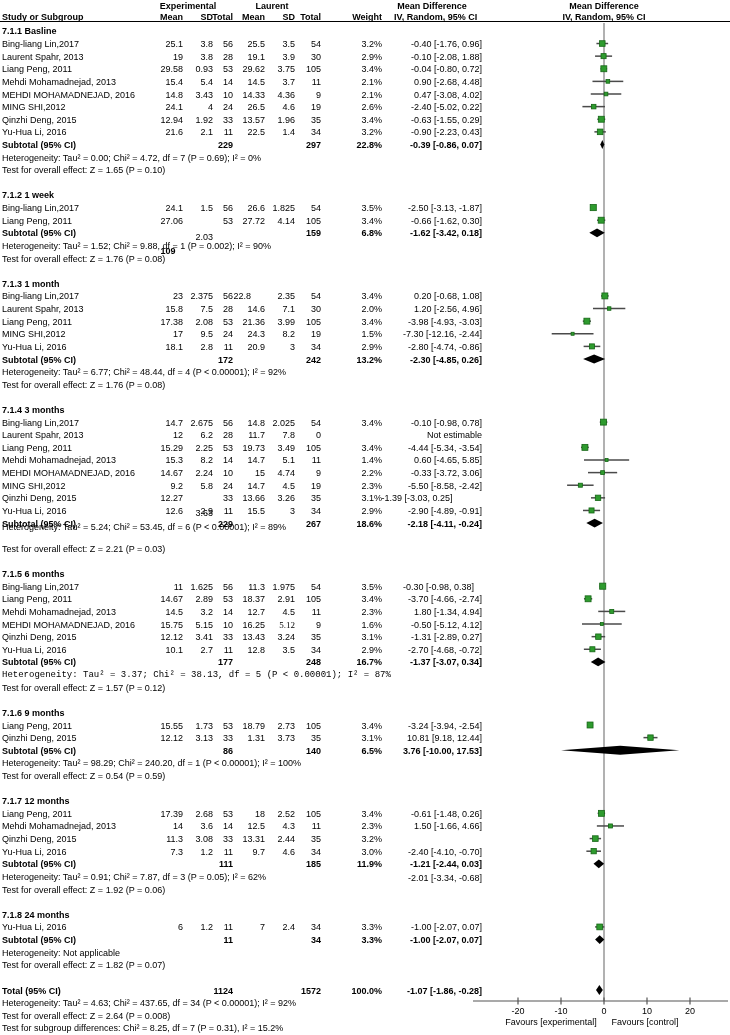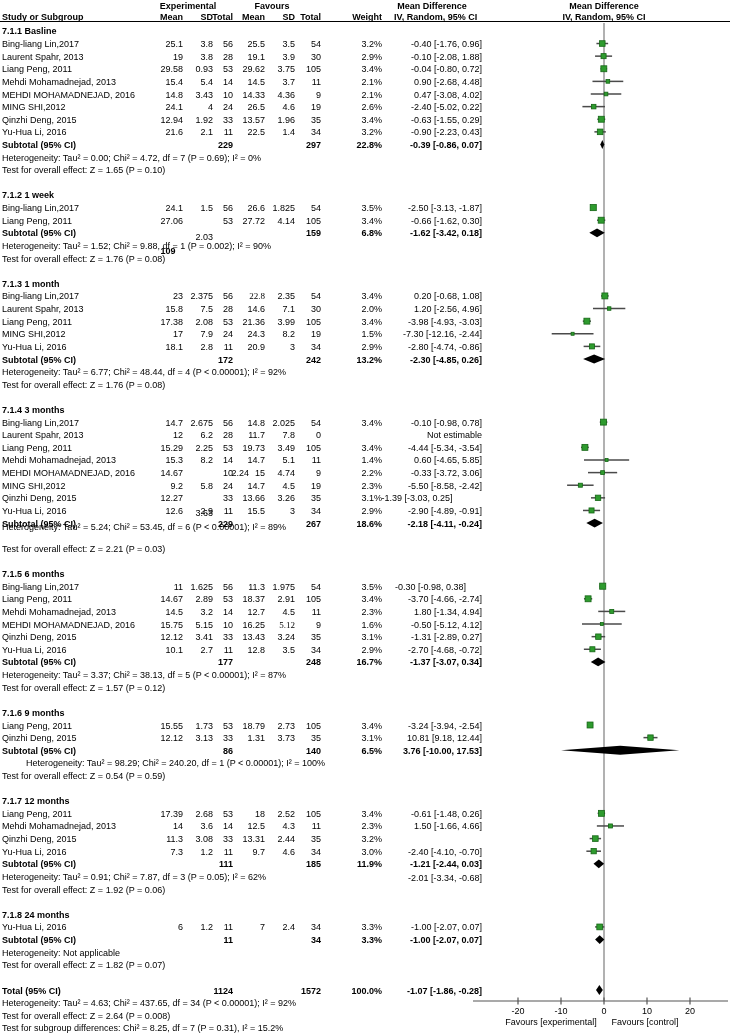--- a/index.html
+++ b/index.html
@@ -14,21 +14,21 @@
   .cc{position:absolute;white-space:nowrap;line-height:10px;width:180px;text-align:center;}
   #header-rule{position:absolute;left:0;top:21px;width:730px;height:1px;background:#000;}
   #plot-svg{position:absolute;left:0;top:0;pointer-events:none;}
 </style>
 </head>
 <body>
 
 <div id="figure">
 
   <div class="cc b" style="left:98px;top:1px;">Experimental</div>
-  <div class="cc b" style="left:182px;top:1px;">Favours</div>
+  <div class="cc b" style="left:182px;top:1px;">Laurent</div>
   <div class="cc b" style="left:342px;top:1px;">Mean Difference</div>
   <div class="cc b" style="left:514px;top:1px;">Mean Difference</div>
 
   <div class="cell b" style="left:2px;top:12px;">Study or Subgroup</div>
   <div class="cr b" style="left:53px;top:12px;">Mean</div>
   <div class="cr b" style="left:83px;top:12px;">SD</div>
   <div class="cr b" style="left:103px;top:12px;">Total</div>
   <div class="cr b" style="left:135px;top:12px;">Mean</div>
   <div class="cr b" style="left:165px;top:12px;">SD</div>
   <div class="cr b" style="left:191px;top:12px;">Total</div>
@@ -233,21 +233,21 @@
     <div class="cr b" style="left: 191px; top: 228.32px;">159</div>
     <div class="cr b" style="left: 252px; top: 228.32px;">6.8%</div>
     <div class="cr b" style="left: 352px; top: 228.32px;">-1.62 [-3.42, 0.18]</div>
     <div class="cell" style="left: 2px; top: 240.94px;">Heterogeneity: Tau² = 1.52; Chi² = 9.88, df = 1 (P = 0.002); I² = 90%</div>
     <div class="cell" style="left: 2px; top: 253.56px;">Test for overall effect: Z = 1.76 (P = 0.08)</div>
     <div class="cell b" style="left: 2px; top: 278.8px;">7.1.3 1 month</div>
     <div class="cell" style="left: 2px; top: 291.42px;">Bing-liang Lin,2017</div>
     <div class="cr" style="left: 53px; top: 291.42px;">23</div>
     <div class="cr" style="left: 83px; top: 291.42px;">2.375</div>
     <div class="cr" style="left: 103px; top: 291.42px;">56</div>
-    <div class="cr" style="left: 135px; top: 291.42px; font-family: Liberation Serif, serif;">22.8</div>
+    <div class="cr" style="left: 121px; top: 291.42px;">22.8</div>
     <div class="cr" style="left: 165px; top: 291.42px;">2.35</div>
     <div class="cr" style="left: 191px; top: 291.42px;">54</div>
     <div class="cr" style="left: 252px; top: 291.42px;">3.4%</div>
     <div class="cr" style="left: 352px; top: 291.42px;">0.20 [-0.68, 1.08]</div>
     <div class="cell" style="left: 2px; top: 304.04px;">Laurent Spahr, 2013</div>
     <div class="cr" style="left: 53px; top: 304.04px;">15.8</div>
     <div class="cr" style="left: 83px; top: 304.04px;">7.5</div>
     <div class="cr" style="left: 103px; top: 304.04px;">28</div>
     <div class="cr" style="left: 135px; top: 304.04px;">14.6</div>
     <div class="cr" style="left: 165px; top: 304.04px;">7.1</div>
@@ -258,21 +258,21 @@
     <div class="cr" style="left: 53px; top: 316.66px;">17.38</div>
     <div class="cr" style="left: 83px; top: 316.66px;">2.08</div>
     <div class="cr" style="left: 103px; top: 316.66px;">53</div>
     <div class="cr" style="left: 135px; top: 316.66px;">21.36</div>
     <div class="cr" style="left: 165px; top: 316.66px;">3.99</div>
     <div class="cr" style="left: 191px; top: 316.66px;">105</div>
     <div class="cr" style="left: 252px; top: 316.66px;">3.4%</div>
     <div class="cr" style="left: 352px; top: 316.66px;">-3.98 [-4.93, -3.03]</div>
     <div class="cell" style="left: 2px; top: 329.28px;">MING SHI,2012</div>
     <div class="cr" style="left: 53px; top: 329.28px;">17</div>
-    <div class="cr" style="left: 83px; top: 329.28px;">7.9</div>
+    <div class="cr" style="left: 83px; top: 329.28px;">9.5</div>
     <div class="cr" style="left: 103px; top: 329.28px;">24</div>
     <div class="cr" style="left: 135px; top: 329.28px;">24.3</div>
     <div class="cr" style="left: 165px; top: 329.28px;">8.2</div>
     <div class="cr" style="left: 191px; top: 329.28px;">19</div>
     <div class="cr" style="left: 252px; top: 329.28px;">1.5%</div>
     <div class="cr" style="left: 352px; top: 329.28px;">-7.30 [-12.16, -2.44]</div>
     <div class="cell" style="left: 2px; top: 341.9px;">Yu-Hua Li, 2016</div>
     <div class="cr" style="left: 53px; top: 341.9px;">18.1</div>
     <div class="cr" style="left: 83px; top: 341.9px;">2.8</div>
     <div class="cr" style="left: 103px; top: 341.9px;">11</div>
@@ -319,21 +319,21 @@
     <div class="cr" style="left: 53px; top: 455.48px;">15.3</div>
     <div class="cr" style="left: 83px; top: 455.48px;">8.2</div>
     <div class="cr" style="left: 103px; top: 455.48px;">14</div>
     <div class="cr" style="left: 135px; top: 455.48px;">14.7</div>
     <div class="cr" style="left: 165px; top: 455.48px;">5.1</div>
     <div class="cr" style="left: 191px; top: 455.48px;">11</div>
     <div class="cr" style="left: 252px; top: 455.48px;">1.4%</div>
     <div class="cr" style="left: 352px; top: 455.48px;">0.60 [-4.65, 5.85]</div>
     <div class="cell" style="left: 2px; top: 468.1px;">MEHDI MOHAMADNEJAD, 2016</div>
     <div class="cr" style="left: 53px; top: 468.1px;">14.67</div>
-    <div class="cr" style="left: 83px; top: 468.1px; margin-left: 36px;">2.24</div>
+    <div class="cr" style="left: 83px; top: 468.1px;">2.24</div>
     <div class="cr" style="left: 103px; top: 468.1px;">10</div>
     <div class="cr" style="left: 135px; top: 468.1px;">15</div>
     <div class="cr" style="left: 165px; top: 468.1px;">4.74</div>
     <div class="cr" style="left: 191px; top: 468.1px;">9</div>
     <div class="cr" style="left: 252px; top: 468.1px;">2.2%</div>
     <div class="cr" style="left: 352px; top: 468.1px;">-0.33 [-3.72, 3.06]</div>
     <div class="cell" style="left: 2px; top: 480.72px;">MING SHI,2012</div>
     <div class="cr" style="left: 53px; top: 480.72px;">9.2</div>
     <div class="cr" style="left: 83px; top: 480.72px;">5.8</div>
     <div class="cr" style="left: 103px; top: 480.72px;">24</div>
@@ -369,21 +369,21 @@
     <div class="cell" style="left: 2px; top: 543.82px;">Test for overall effect: Z = 2.21 (P = 0.03)</div>
     <div class="cell b" style="left: 2px; top: 569.06px;">7.1.5 6 months</div>
     <div class="cell" style="left: 2px; top: 581.68px;">Bing-liang Lin,2017</div>
     <div class="cr" style="left: 53px; top: 581.68px;">11</div>
     <div class="cr" style="left: 83px; top: 581.68px;">1.625</div>
     <div class="cr" style="left: 103px; top: 581.68px;">56</div>
     <div class="cr" style="left: 135px; top: 581.68px;">11.3</div>
     <div class="cr" style="left: 165px; top: 581.68px;">1.975</div>
     <div class="cr" style="left: 191px; top: 581.68px;">54</div>
     <div class="cr" style="left: 252px; top: 581.68px;">3.5%</div>
-    <div class="cr" style="left: 336px; top: 581.68px;">-0.30 [-0.98, 0.38]</div>
+    <div class="cr" style="left: 344px; top: 581.68px;">-0.30 [-0.98, 0.38]</div>
     <div class="cell" style="left: 2px; top: 594.3px;">Liang Peng, 2011</div>
     <div class="cr" style="left: 53px; top: 594.3px;">14.67</div>
     <div class="cr" style="left: 83px; top: 594.3px;">2.89</div>
     <div class="cr" style="left: 103px; top: 594.3px;">53</div>
     <div class="cr" style="left: 135px; top: 594.3px;">18.37</div>
     <div class="cr" style="left: 165px; top: 594.3px;">2.91</div>
     <div class="cr" style="left: 191px; top: 594.3px;">105</div>
     <div class="cr" style="left: 252px; top: 594.3px;">3.4%</div>
     <div class="cr" style="left: 352px; top: 594.3px;">-3.70 [-4.66, -2.74]</div>
     <div class="cell" style="left: 2px; top: 606.92px;">Mehdi Mohamadnejad, 2013</div>
@@ -420,21 +420,21 @@
     <div class="cr" style="left: 135px; top: 644.78px;">12.8</div>
     <div class="cr" style="left: 165px; top: 644.78px;">3.5</div>
     <div class="cr" style="left: 191px; top: 644.78px;">34</div>
     <div class="cr" style="left: 252px; top: 644.78px;">2.9%</div>
     <div class="cr" style="left: 352px; top: 644.78px;">-2.70 [-4.68, -0.72]</div>
     <div class="cell b" style="left: 2px; top: 657.4px;">Subtotal (95% CI)</div>
     <div class="cr b" style="left: 103px; top: 657.4px;">177</div>
     <div class="cr b" style="left: 191px; top: 657.4px;">248</div>
     <div class="cr b" style="left: 252px; top: 657.4px;">16.7%</div>
     <div class="cr b" style="left: 352px; top: 657.4px;">-1.37 [-3.07, 0.34]</div>
-    <div class="cell" style="left: 2px; top: 670.02px;">Heterogeneity: Tau² = 3.37; Chi² = 38.13, df = 5 (P &lt; 0.00001); I² = 87%</div>
+    <div class="cell" style="left: 2px; top: 670.02px; font-family: Liberation Mono, monospace;">Heterogeneity: Tau² = 3.37; Chi² = 38.13, df = 5 (P &lt; 0.00001); I² = 87%</div>
     <div class="cell" style="left: 2px; top: 682.64px;">Test for overall effect: Z = 1.57 (P = 0.12)</div>
     <div class="cell b" style="left: 2px; top: 707.88px;">7.1.6 9 months</div>
     <div class="cell" style="left: 2px; top: 720.5px;">Liang Peng, 2011</div>
     <div class="cr" style="left: 53px; top: 720.5px;">15.55</div>
     <div class="cr" style="left: 83px; top: 720.5px;">1.73</div>
     <div class="cr" style="left: 103px; top: 720.5px;">53</div>
     <div class="cr" style="left: 135px; top: 720.5px;">18.79</div>
     <div class="cr" style="left: 165px; top: 720.5px;">2.73</div>
     <div class="cr" style="left: 191px; top: 720.5px;">105</div>
     <div class="cr" style="left: 252px; top: 720.5px;">3.4%</div>
@@ -446,21 +446,21 @@
     <div class="cr" style="left: 135px; top: 733.12px;">1.31</div>
     <div class="cr" style="left: 165px; top: 733.12px;">3.73</div>
     <div class="cr" style="left: 191px; top: 733.12px;">35</div>
     <div class="cr" style="left: 252px; top: 733.12px;">3.1%</div>
     <div class="cr" style="left: 352px; top: 733.12px;">10.81 [9.18, 12.44]</div>
     <div class="cell b" style="left: 2px; top: 745.74px;">Subtotal (95% CI)</div>
     <div class="cr b" style="left: 103px; top: 745.74px;">86</div>
     <div class="cr b" style="left: 191px; top: 745.74px;">140</div>
     <div class="cr b" style="left: 252px; top: 745.74px;">6.5%</div>
     <div class="cr b" style="left: 352px; top: 745.74px;">3.76 [-10.00, 17.53]</div>
-    <div class="cell" style="left: 2px; top: 758.36px; margin-left: 24px;">Heterogeneity: Tau² = 98.29; Chi² = 240.20, df = 1 (P &lt; 0.00001); I² = 100%</div>
+    <div class="cell" style="left: 2px; top: 758.36px;">Heterogeneity: Tau² = 98.29; Chi² = 240.20, df = 1 (P &lt; 0.00001); I² = 100%</div>
     <div class="cell" style="left: 2px; top: 770.98px;">Test for overall effect: Z = 0.54 (P = 0.59)</div>
     <div class="cell b" style="left: 2px; top: 796.22px;">7.1.7 12 months</div>
     <div class="cell" style="left: 2px; top: 808.84px;">Liang Peng, 2011</div>
     <div class="cr" style="left: 53px; top: 808.84px;">17.39</div>
     <div class="cr" style="left: 83px; top: 808.84px;">2.68</div>
     <div class="cr" style="left: 103px; top: 808.84px;">53</div>
     <div class="cr" style="left: 135px; top: 808.84px;">18</div>
     <div class="cr" style="left: 165px; top: 808.84px;">2.52</div>
     <div class="cr" style="left: 191px; top: 808.84px;">105</div>
     <div class="cr" style="left: 252px; top: 808.84px;">3.4%</div>

